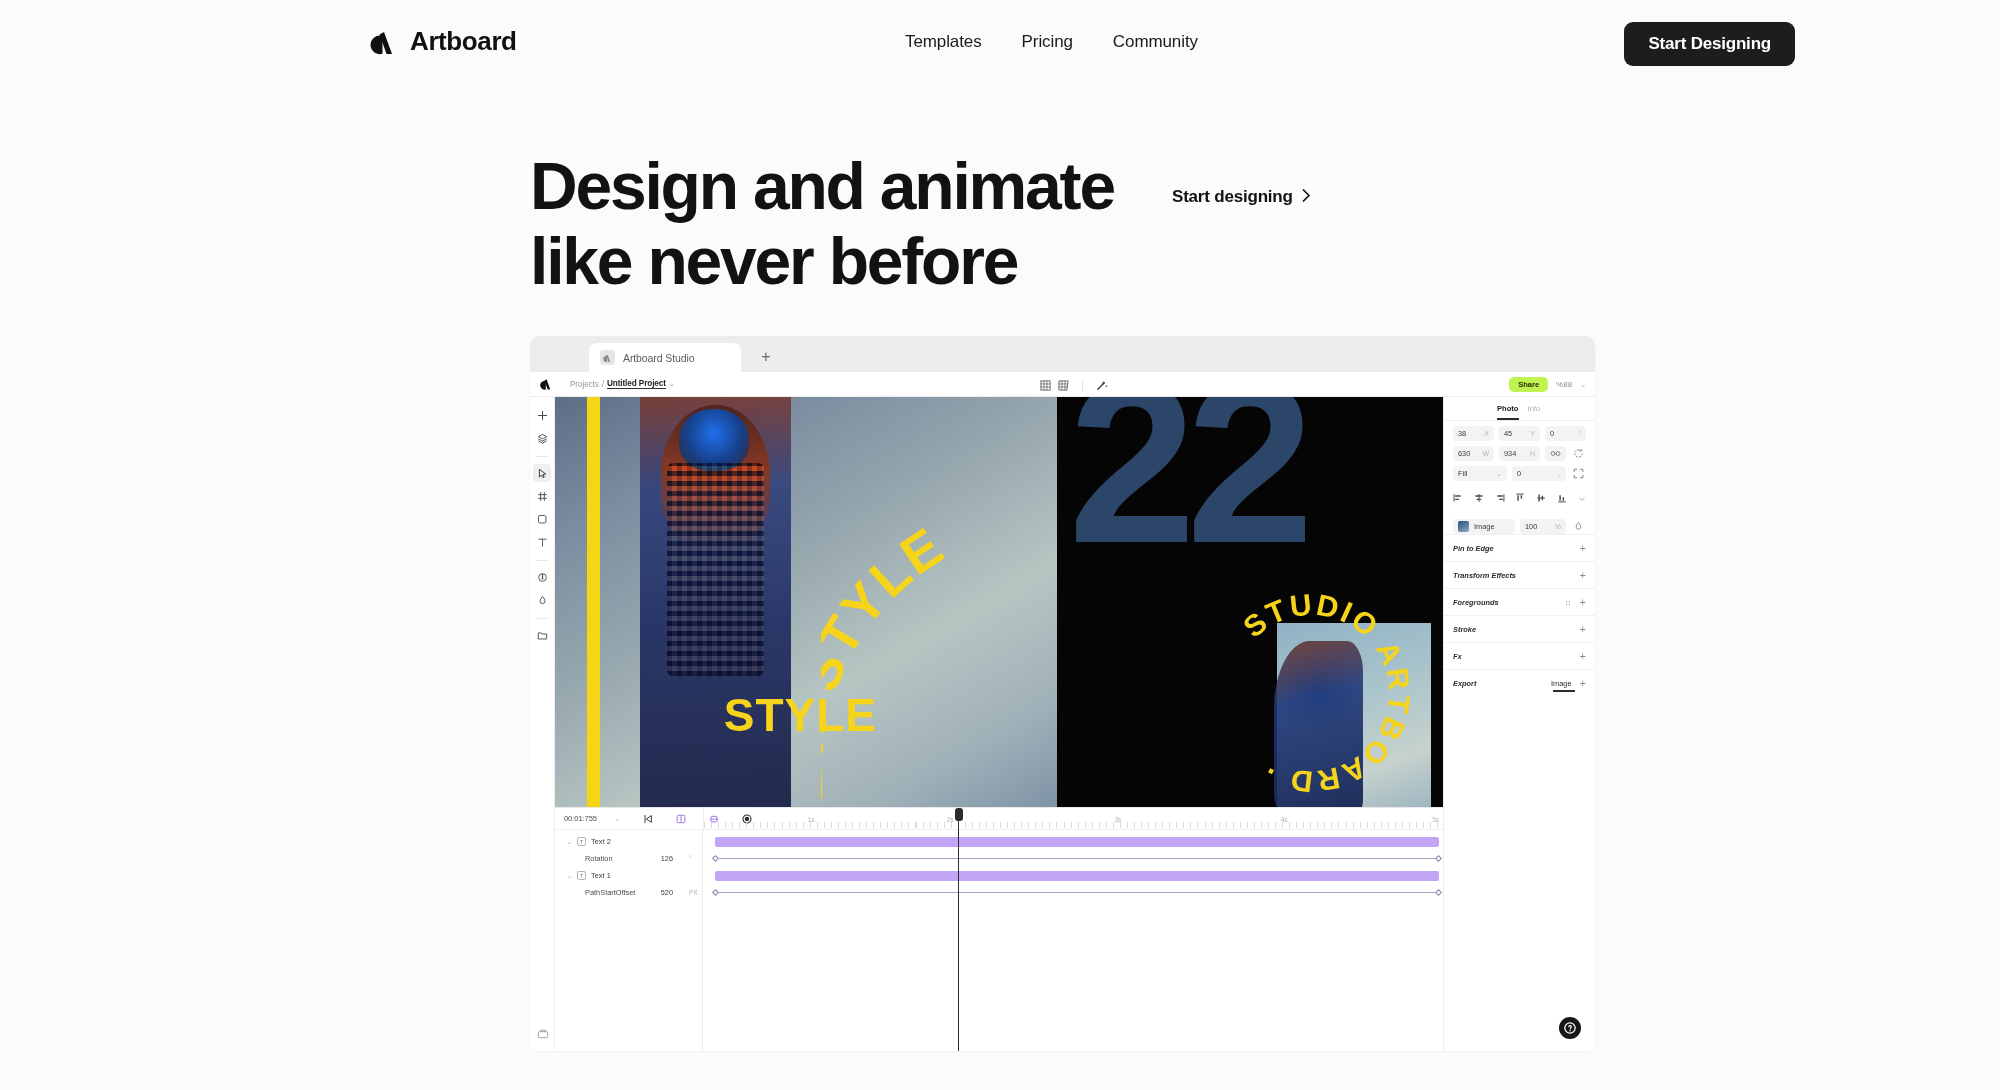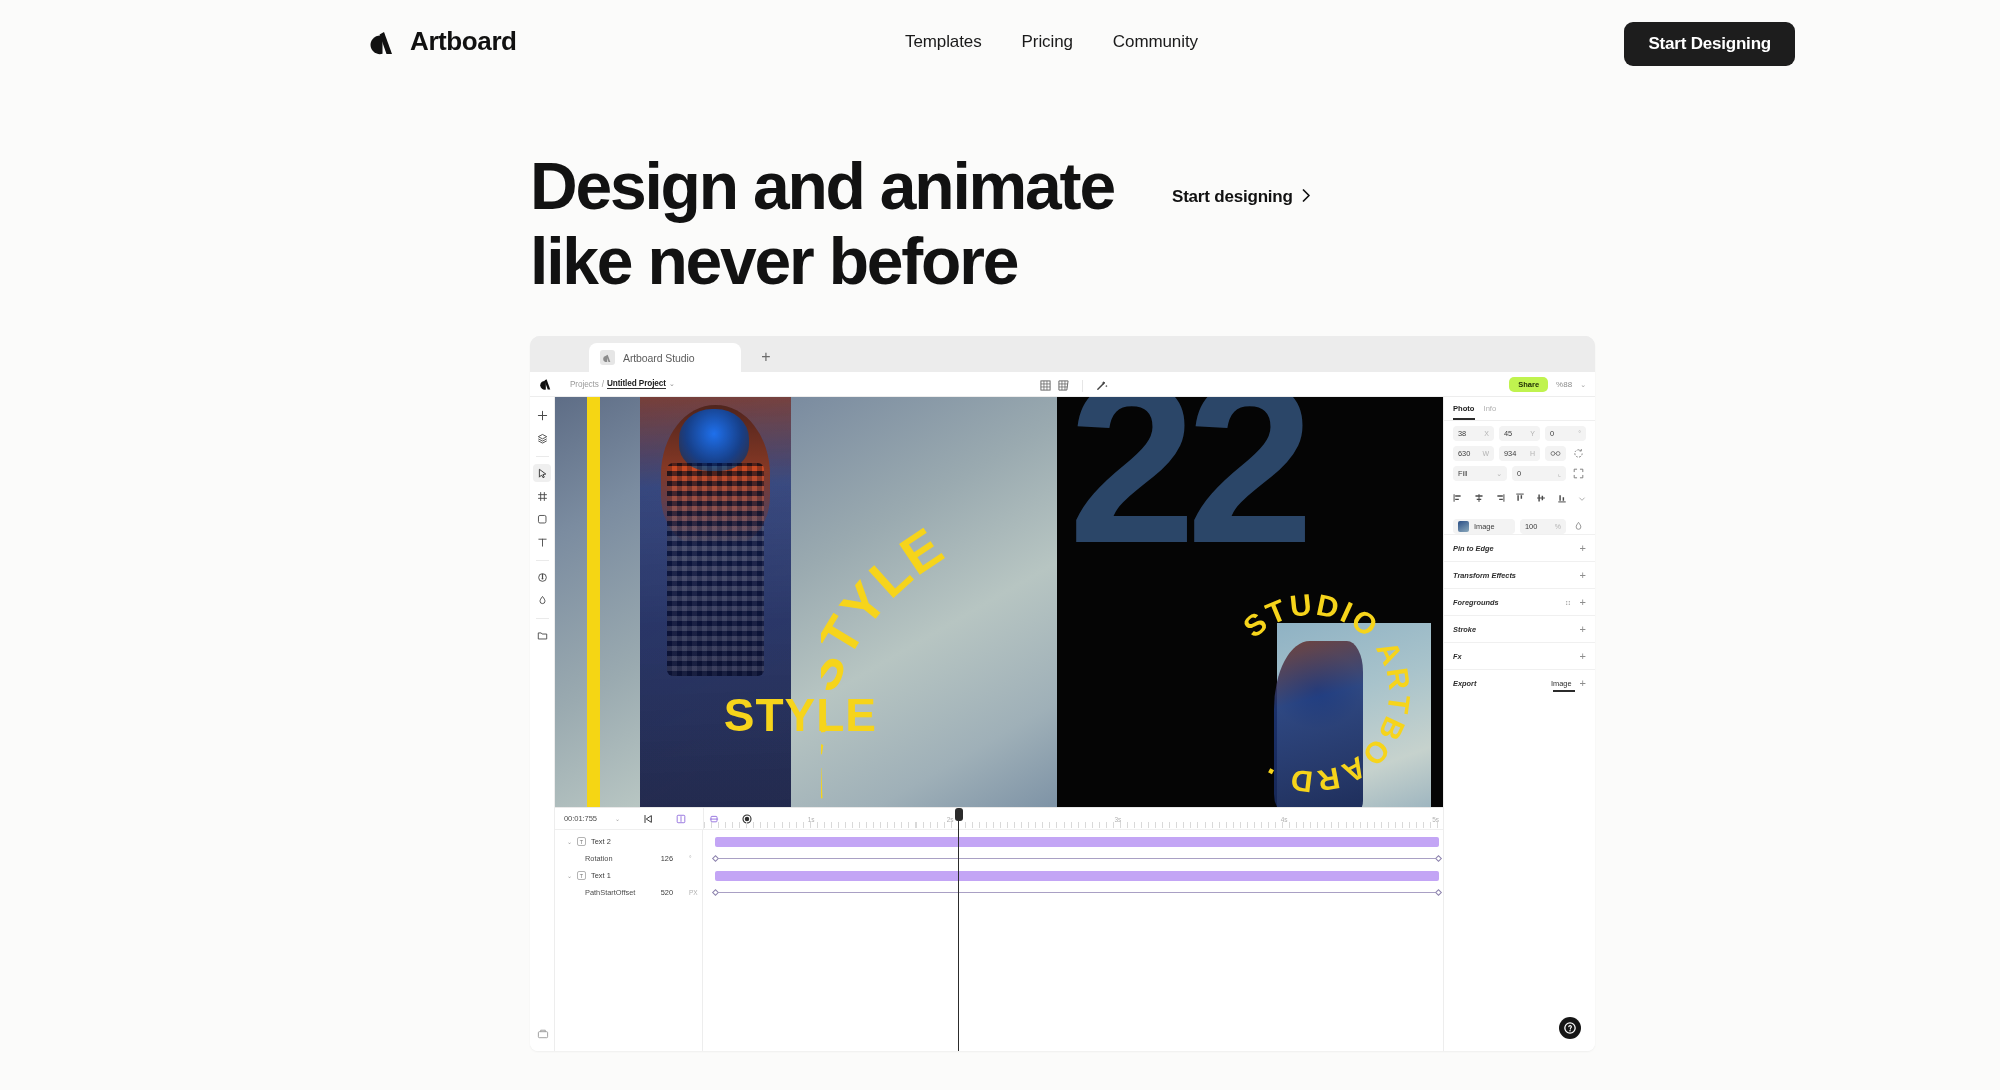--- a/index.html
+++ b/index.html
@@ -173,21 +173,21 @@
   .trk { height: 17px; display: flex; align-items: center; padding: 0 4px; }
   .bar { height: 10px; width: 100%; background: #c3a5f5; border-radius: 2px; }
   .kfline { height: 17px; position: relative; display: flex; align-items: center; padding: 0 4px; }
   .kfline .line { height: 1px; width: 100%; background: #a9a0c4; }
   .kf { position: absolute; width: 5px; height: 5px; background: #fff; border: 1px solid #8c82ad; transform: rotate(45deg); }
 
   
   .rpanel { width: 152px; background: #fff; border-left: 1px solid #ededed; }
   .rp-tabs { display: flex; gap: 9px; padding: 7px 9px 0; }
   .rp-tab { font-size: 7.6px; color: #b0b0b0; padding-bottom: 5px; cursor: pointer; }
-  .rp-tab.active { color: #1d1d1d; font-weight: 700; border-bottom: 2px solid #2b2b2b; }
+  .rp-tab.active { color: #1d1d1d; font-weight: 700; border-bottom: 2px solid #2b2b2b; margin-left: 44px; }
   .rp-div { height: 1px; background: #efefef; }
   .frow { display: flex; align-items: center; gap: 5px; padding: 5px 9px 0; }
   .fld { background: #f3f3f3; border-radius: 4px; height: 15px; display: flex; align-items: center;
          padding: 0 5px; flex: 1; min-width: 0; }
   .fld .v { font-size: 7.4px; color: #3a3a3a; flex: 1; }
   .fld .l { font-size: 7px; color: #b3b3b3; }
   .icobox { width: 21px; height: 15px; background: #f3f3f3; border-radius: 4px;
             display: flex; align-items: center; justify-content: center; color: #777; }
   .icoplain { width: 15px; height: 15px; display: flex; align-items: center; justify-content: center; color: #8c8c8c; }
   .alignrow { display: flex; align-items: center; justify-content: space-between; padding: 8px 9px 7px; }

